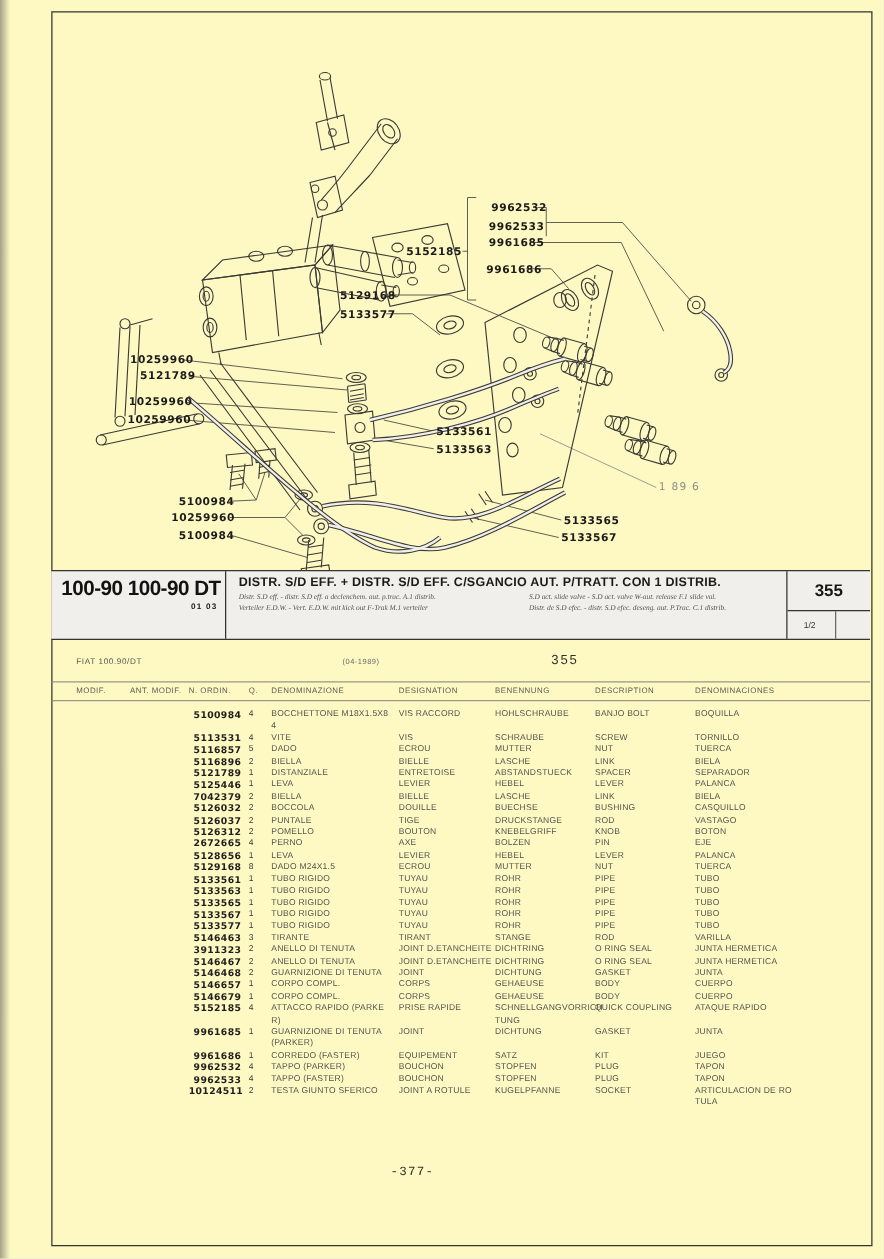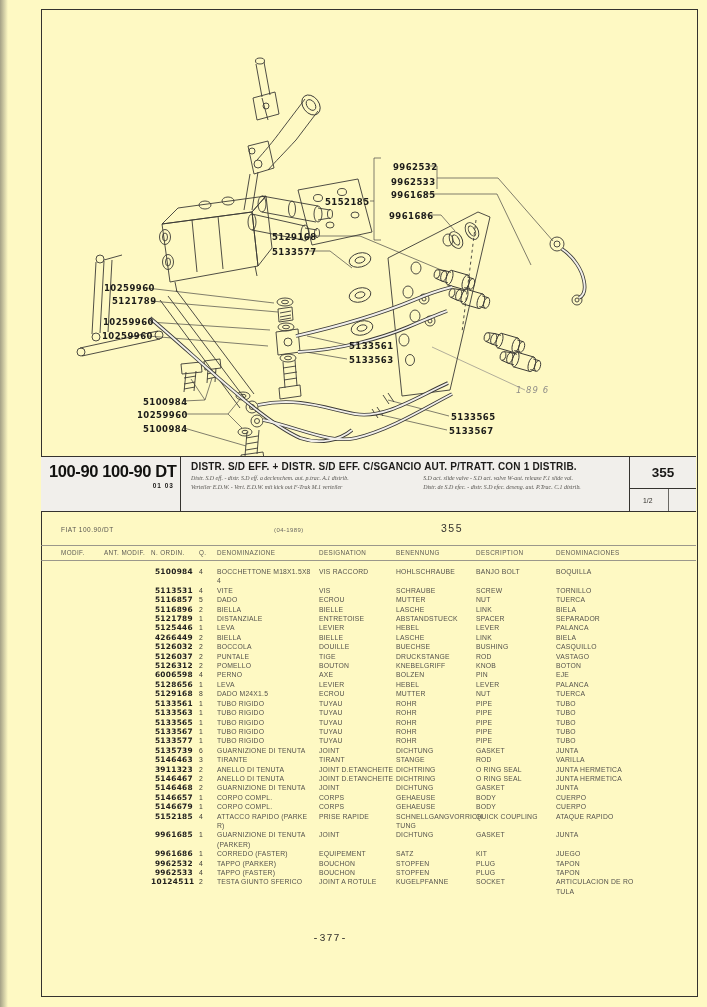--- a/index.html
+++ b/index.html
@@ -307,21 +307,21 @@
       <div class="callout" style="left: 325px; top: 197px;">5152185</div>
       <div class="callout" style="left: 389px; top: 211px;">9961686</div>
       <div class="callout" style="left: 272px; top: 232px;">5129168</div>
       <div class="callout" style="left: 272px; top: 247px;">5133577</div>
       <div class="callout" style="left: 104px; top: 283px;">10259960</div>
       <div class="callout" style="left: 112px; top: 296px;">5121789</div>
       <div class="callout" style="left: 103px; top: 317px;">10259960</div>
       <div class="callout" style="left: 102px; top: 331px;">10259960</div>
       <div class="callout" style="left: 349px; top: 341px;">5133561</div>
       <div class="callout" style="left: 349px; top: 355px;">5133563</div>
-      <div class="callout faint" style="left: 516px; top: 385px; font-style: italic;">1 89 6</div>
+      <div class="callout faint" style="left: 527px; top: 385px;">1 89 6</div>
       <div class="callout" style="left: 143px; top: 397px;">5100984</div>
       <div class="callout" style="left: 137px; top: 410px;">10259960</div>
       <div class="callout" style="left: 143px; top: 424px;">5100984</div>
       <div class="callout" style="left: 451px; top: 412px;">5133565</div>
       <div class="callout" style="left: 449px; top: 426px;">5133567</div>
     </div>
 
   <div class="header-box">
     <div class="hb-model">
       <div class="models">100-90 100-90 DT</div>
@@ -430,21 +430,21 @@
           <span class="qty">1</span>
           <span>LEVA</span>
           <span>LEVIER</span>
           <span>HEBEL</span>
           <span>LEVER</span>
           <span>PALANCA</span>
         </div>
         <div class="trow">
           <span></span>
           <span></span>
-          <span class="num">4266449</span>
+          <span class="num">7042379</span>
           <span class="qty">2</span>
           <span>BIELLA</span>
           <span>BIELLE</span>
           <span>LASCHE</span>
           <span>LINK</span>
           <span>BIELA</span>
         </div>
         <div class="trow">
           <span></span>
           <span></span>
@@ -474,21 +474,21 @@
           <span class="qty">2</span>
           <span>POMELLO</span>
           <span>BOUTON</span>
           <span>KNEBELGRIFF</span>
           <span>KNOB</span>
           <span>BOTON</span>
         </div>
         <div class="trow">
           <span></span>
           <span></span>
-          <span class="num">6006598</span>
+          <span class="num">2672665</span>
           <span class="qty">4</span>
           <span>PERNO</span>
           <span>AXE</span>
           <span>BOLZEN</span>
           <span>PIN</span>
           <span>EJE</span>
         </div>
         <div class="trow">
           <span></span>
           <span></span>
@@ -558,31 +558,20 @@
         <div class="trow">
           <span></span>
           <span></span>
           <span class="num">5133577</span>
           <span class="qty">1</span>
           <span>TUBO RIGIDO</span>
           <span>TUYAU</span>
           <span>ROHR</span>
           <span>PIPE</span>
           <span>TUBO</span>
-        </div>
-        <div class="trow">
-          <span></span>
-          <span></span>
-          <span class="num">5135739</span>
-          <span class="qty">6</span>
-          <span>GUARNIZIONE DI TENUTA</span>
-          <span>JOINT</span>
-          <span>DICHTUNG</span>
-          <span>GASKET</span>
-          <span>JUNTA</span>
         </div>
         <div class="trow">
           <span></span>
           <span></span>
           <span class="num">5146463</span>
           <span class="qty">3</span>
           <span>TIRANTE</span>
           <span>TIRANT</span>
           <span>STANGE</span>
           <span>ROD</span>

